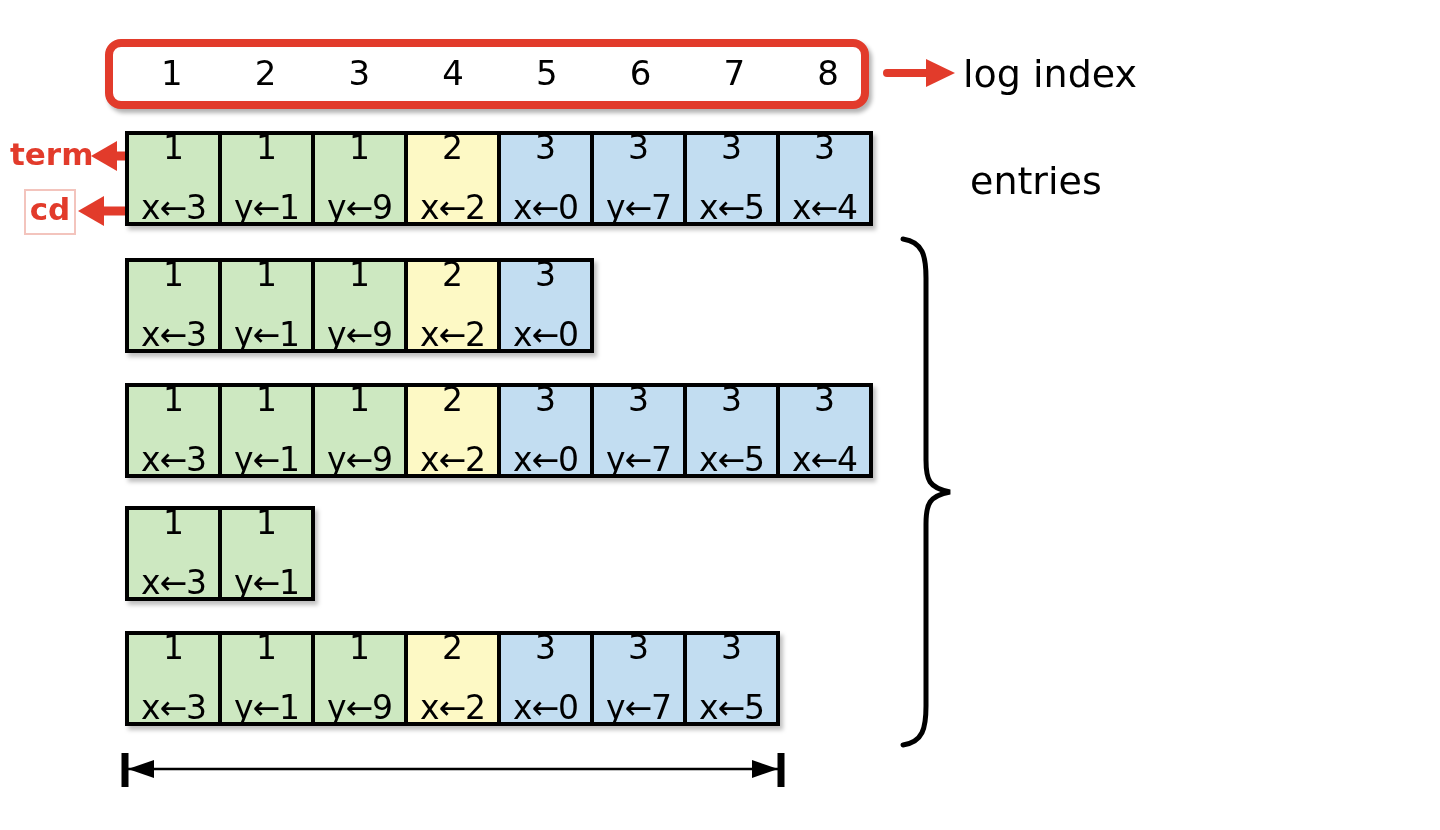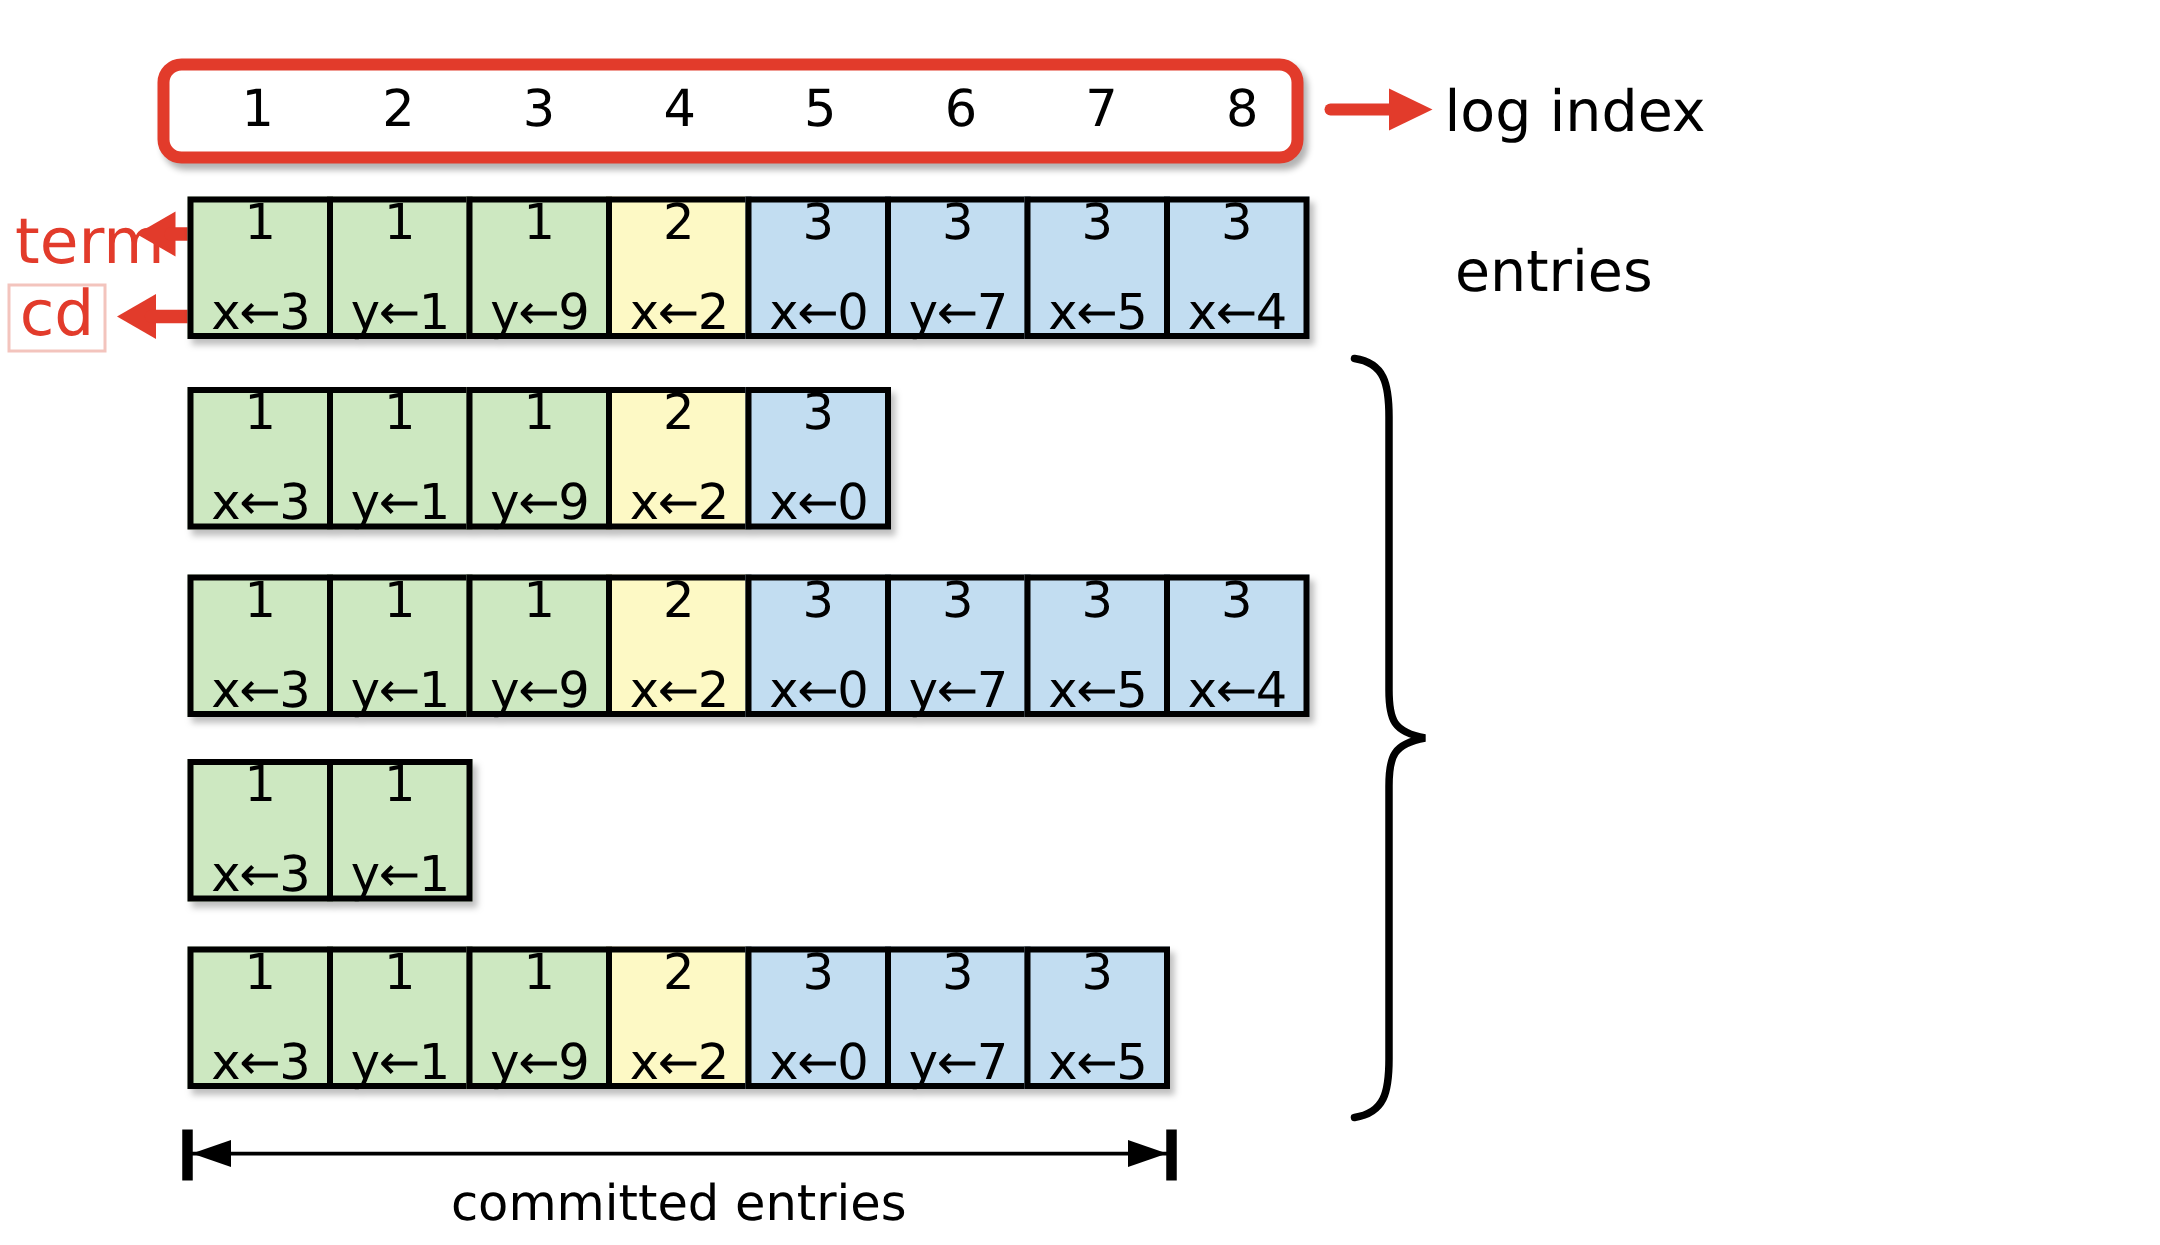--- a/index.html
+++ b/index.html
@@ -14,25 +14,25 @@
     border-radius:16px; background:#fff;
     box-shadow:3px 4px 4px rgba(0,0,0,0.30);
   }
   .index-numbers {
     position:absolute; left:125px; top:52px; width:750px; display:flex;
   }
   .index-numbers span { flex:1 1 0; text-align:center; font-size:34px; line-height:42px; }
 
   
   .plain-label { position:absolute; font-size:38px; line-height:38px; white-space:nowrap; }
-  .red-label   { position:absolute; font-size:42px; font-weight:normal; color:var(--accent-red); white-space:nowrap; }
+  .red-label   { position:absolute; font-size:31px; font-weight:bold; color:var(--accent-red); white-space:nowrap; }
   .cd-box {
-    position:absolute; left:5px; top:189px; width:66px; height:46px;
+    position:absolute; left:24px; top:189px; width:52px; height:46px;
     box-sizing:border-box; border:2px solid var(--cd-border);
-    display:flex; align-items:flex-end; justify-content:center;
+    display:flex; align-items:flex-start; justify-content:center;
   }
   .cd-box .red-label { position:static; }
 
   
   .log-row {
     position:absolute; left:125px; display:flex;
     filter:drop-shadow(3px 4px 2px rgba(0,0,0,0.25));
   }
   .cell {
     width:97px; height:95px; box-sizing:border-box; border:4px solid #000;
@@ -228,15 +228,14 @@
              C 36 262, 33 270, 33 290 L 33 472 C 33 494, 30 508, 10 511" fill="none" stroke="currentColor" stroke-width="5" stroke-linecap="round"></path>
   </svg>
 
   <svg class="svg-abs black-ink" style="left:118px; top:750px;" width="670" height="40" viewBox="0 0 670 40">
     <line x1="7" y1="3" x2="7" y2="37" stroke="currentColor" stroke-width="7"></line>
     <line x1="663" y1="3" x2="663" y2="37" stroke="currentColor" stroke-width="7"></line>
     <line x1="10" y1="19" x2="660" y2="19" stroke="currentColor" stroke-width="2.5"></line>
     <polygon points="10,19 36,10 36,28" fill="currentColor"></polygon>
     <polygon points="660,19 634,10 634,28" fill="currentColor"></polygon>
   </svg>
-  <div class="committed-label">committed entries</div>
 
 </div>
 
 </body></html>

